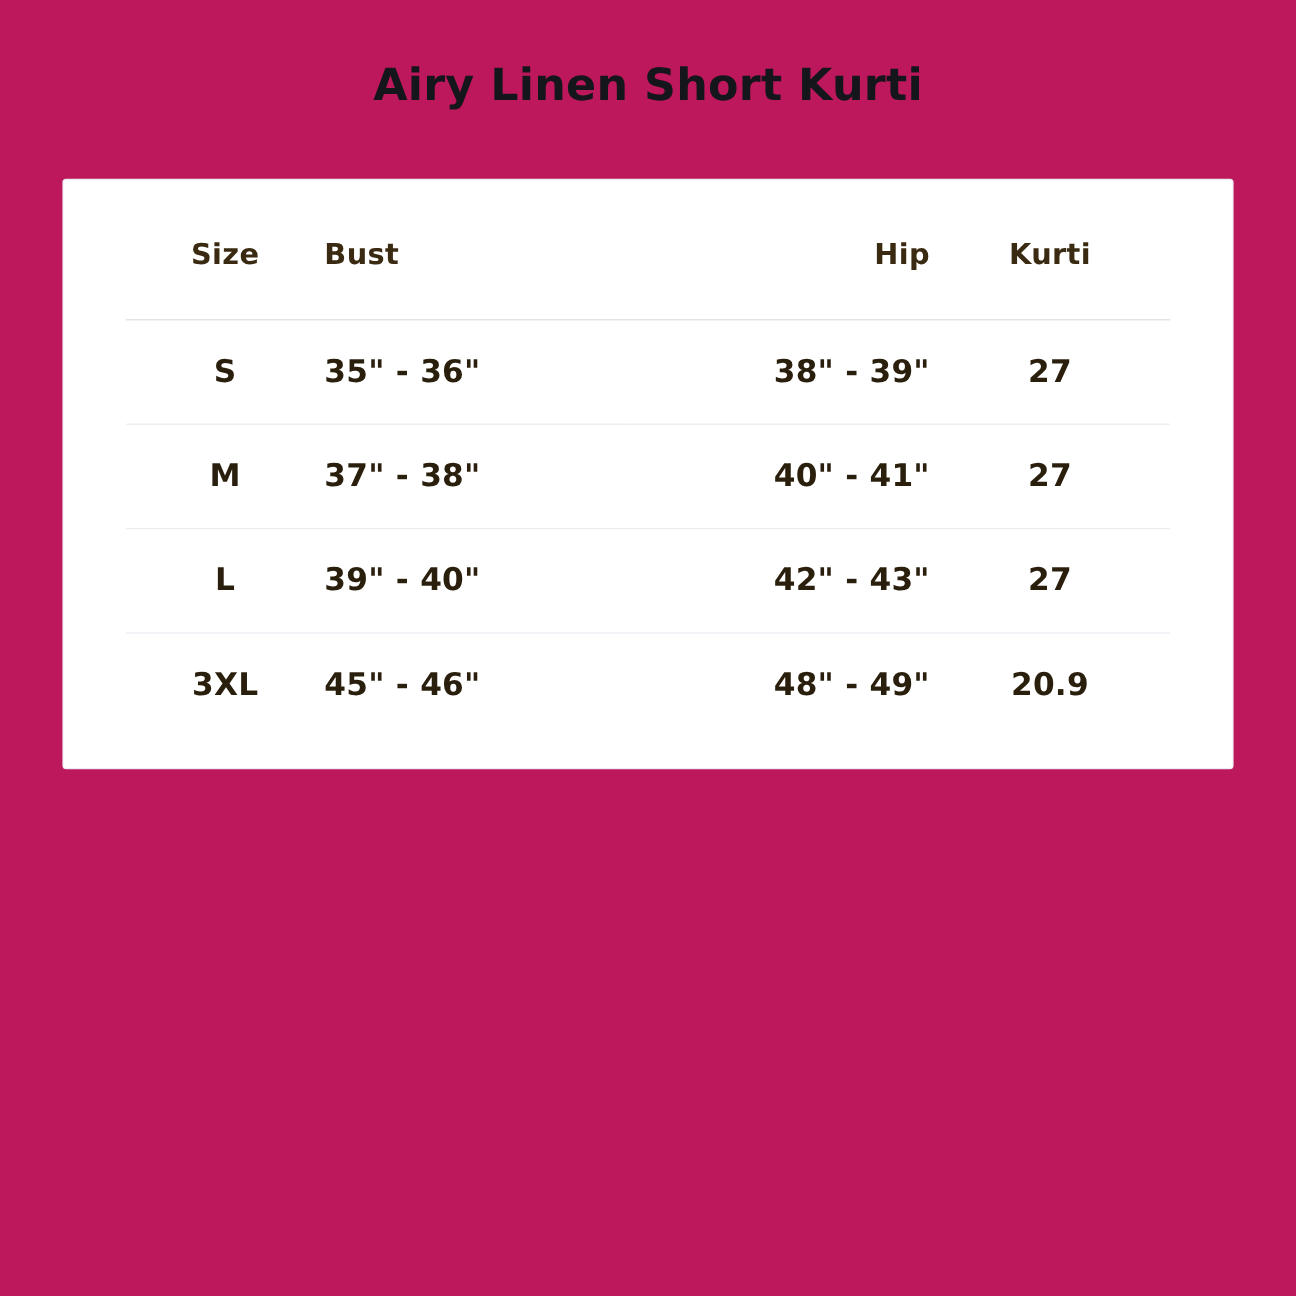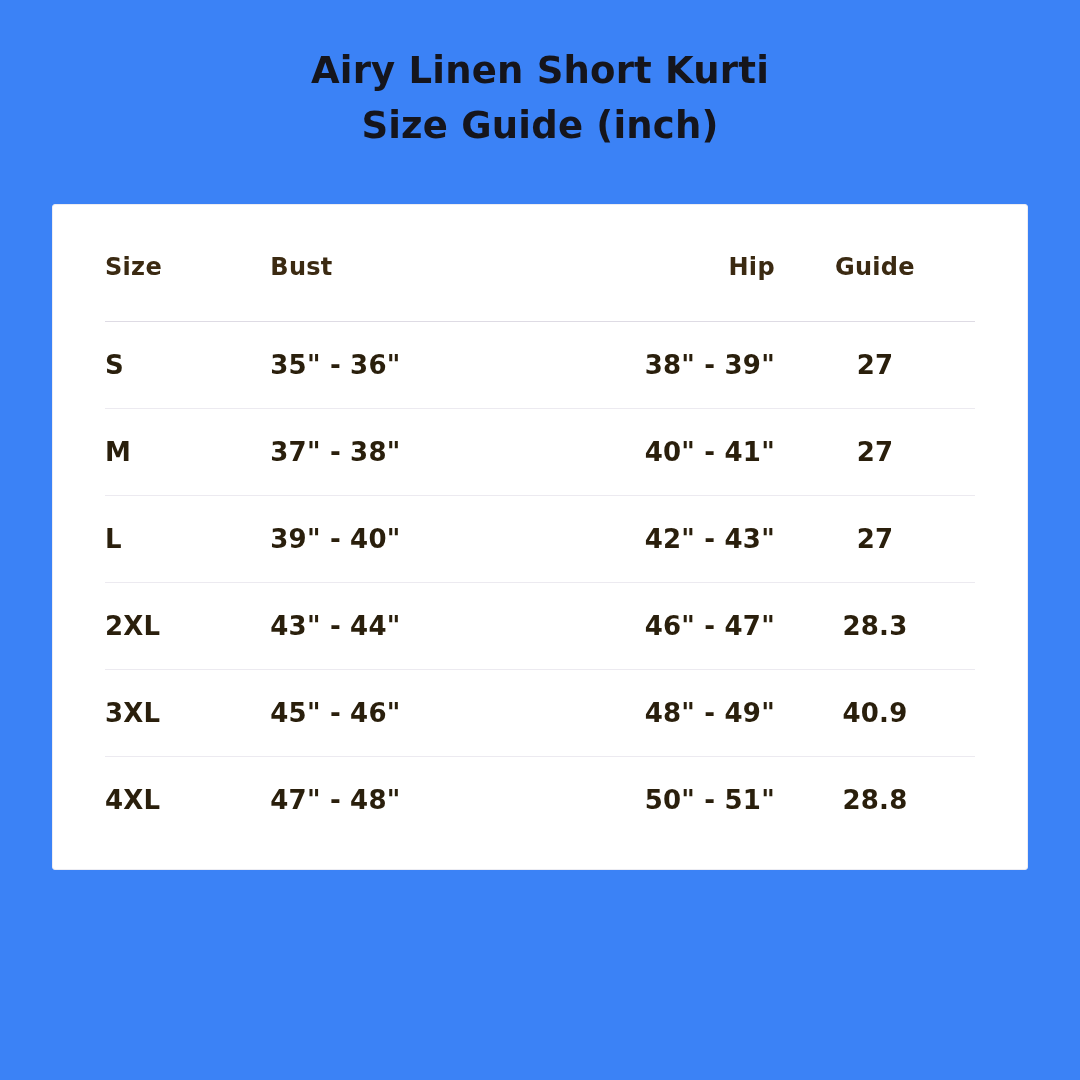--- a/index.html
+++ b/index.html
@@ -13,21 +13,21 @@
     font-family: "DejaVu Sans", sans-serif;
     -webkit-font-smoothing: antialiased;
   }
   .page {
     width: 1080px;
     height: 1080px;
     box-sizing: border-box;
     display: flex;
     flex-direction: column;
     align-items: center;
-    background: #3b82f6;
+    background: #be185d;
   }
   .title-block {
     margin-top: 44px;
     text-align: center;
     color: #15151c;
     font-weight: bold;
     font-size: 37px;
     line-height: 1.48;
     letter-spacing: 0.2px;
   }
@@ -64,41 +64,40 @@
     letter-spacing: 0.2px;
   }
   tbody tr:first-child td {
     border-top: 1px solid #dedbe4;
   }
   .col-size { width: 19%; text-align: center; }
   .col-bust { width: 29%; text-align: left; }
   .col-hip  { width: 29%; text-align: right; }
   .col-len  { width: 23%; text-align: center; }
 
-  th.col-size, td.col-size { text-align: left; }
+  th.col-size, td.col-size { text-align: center; }
   .spacer-bottom { height: 26px; }
 </style>
 </head>
 <body>
 
 <div class="page">
 
   <div class="title-block">
     <span class="title-line">Airy Linen Short Kurti</span>
-    <span class="title-line">Size Guide (inch)</span>
   </div>
 
   <div class="card">
     <table>
       <thead>
         <tr>
           <th class="col-size">Size</th>
           <th class="col-bust">Bust</th>
           <th class="col-hip">Hip</th>
-          <th class="col-len">Guide</th>
+          <th class="col-len">Kurti</th>
         </tr>
       </thead>
       <tbody>
         <tr>
           <td class="col-size">S</td>
           <td class="col-bust">35" - 36"</td>
           <td class="col-hip">38" - 39"</td>
           <td class="col-len">27</td>
         </tr>
         <tr>
@@ -107,35 +106,23 @@
           <td class="col-hip">40" - 41"</td>
           <td class="col-len">27</td>
         </tr>
         <tr>
           <td class="col-size">L</td>
           <td class="col-bust">39" - 40"</td>
           <td class="col-hip">42" - 43"</td>
           <td class="col-len">27</td>
         </tr>
         <tr>
-          <td class="col-size">2XL</td>
-          <td class="col-bust">43" - 44"</td>
-          <td class="col-hip">46" - 47"</td>
-          <td class="col-len">28.3</td>
-        </tr>
-        <tr>
           <td class="col-size">3XL</td>
           <td class="col-bust">45" - 46"</td>
           <td class="col-hip">48" - 49"</td>
-          <td class="col-len">40.9</td>
-        </tr>
-        <tr>
-          <td class="col-size">4XL</td>
-          <td class="col-bust">47" - 48"</td>
-          <td class="col-hip">50" - 51"</td>
-          <td class="col-len">28.8</td>
+          <td class="col-len">20.9</td>
         </tr>
       </tbody>
     </table>
     <div class="spacer-bottom"></div>
   </div>
 
 </div>
 
 </body></html>

